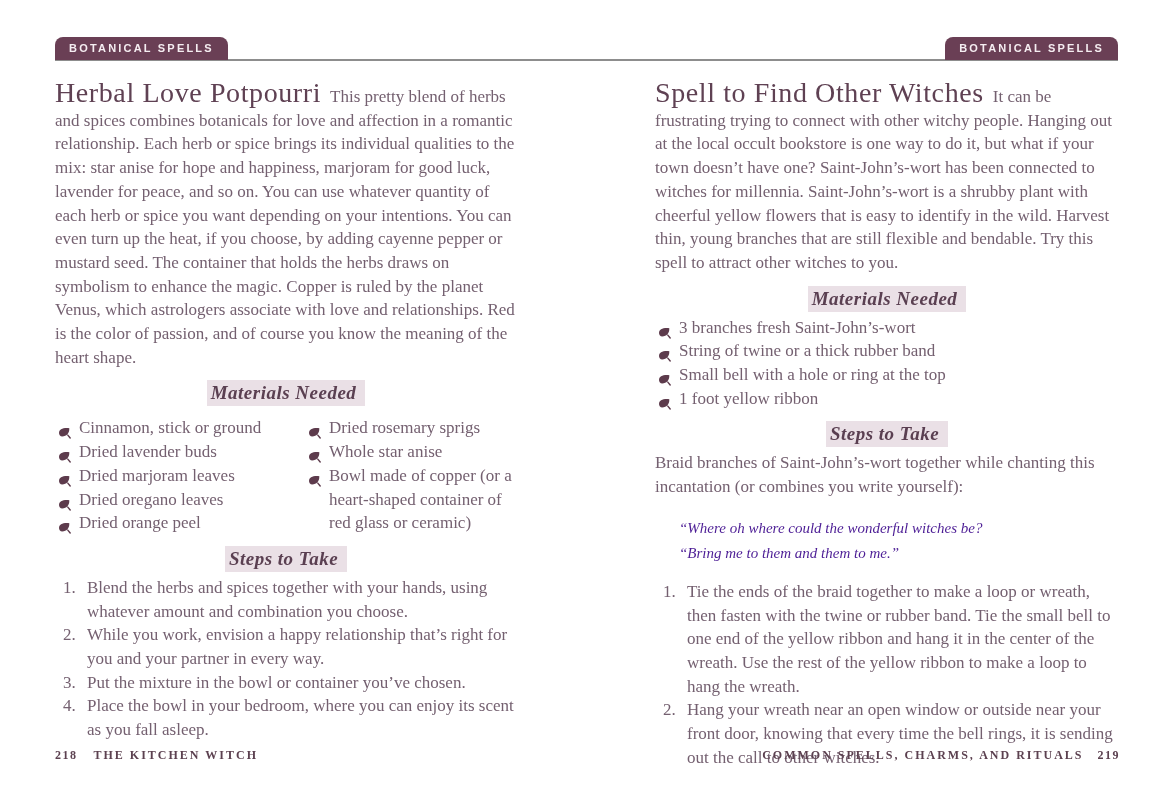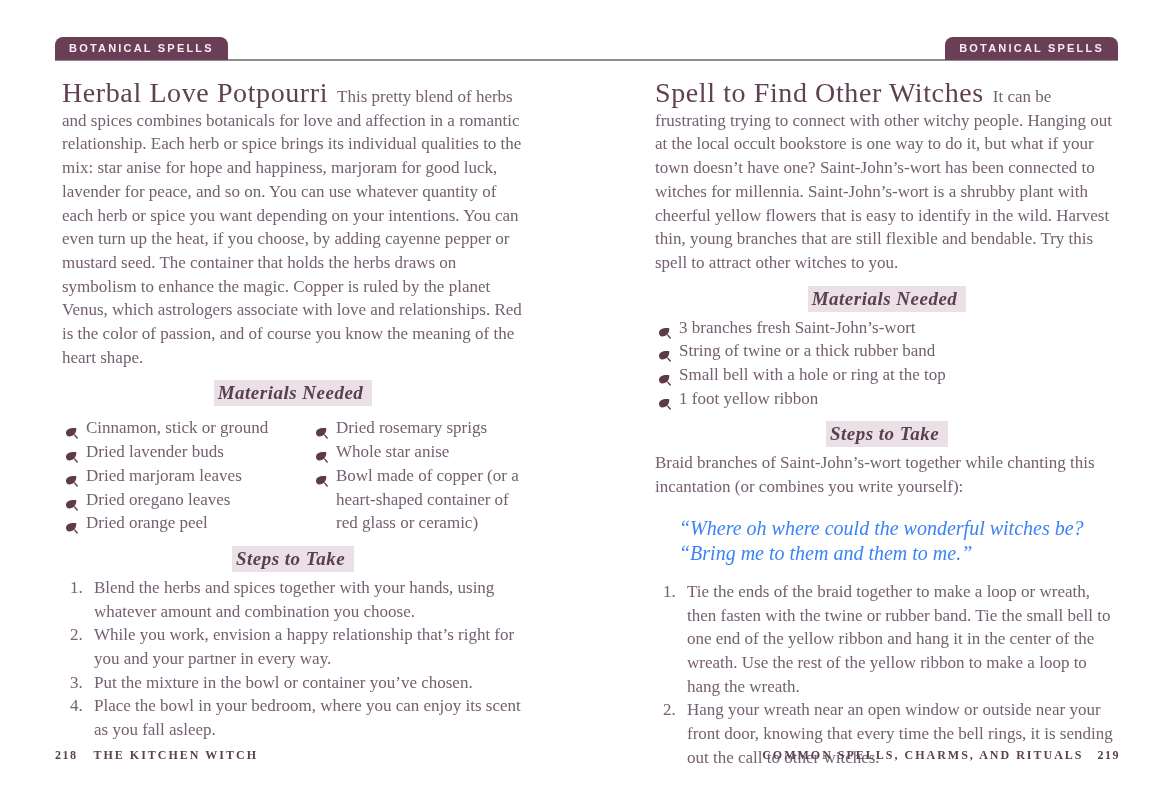--- a/index.html
+++ b/index.html
@@ -20,21 +20,21 @@
     background:#6a3f55; color:#f5edf1;
     font-family:"Liberation Sans", sans-serif;
     font-size:11px; font-weight:bold; letter-spacing:2.2px;
     line-height:23px; padding:0 14px;
     border-radius:8px 8px 0 0;
   }
   .tag-left { left:55px; }
   .tag-right { right:55px; }
 
   .page { position:absolute; top:78px; }
-  .page-left  { left:62px;  width:462px; }
+  .page-left  { left:55px;  width:462px; }
   .page-right { left:655px; width:464px; }
 
   .lead { margin:0; font-size:17px; line-height:23.7px; text-align:left; }
   .spell-title {
     font-size:28px; line-height:30px; color:#5f4153;
     letter-spacing:0.6px; margin-right:9px;
   }
   .subhead { margin:13px 0 6px 0; font-size:19px;text-align:center; }
   .subhead .hl {
     background:#eae0e6; color:#5a3f51;
@@ -47,21 +47,21 @@
   .mat-cols { display:flex;margin-top:12px; }
   .mat-cols ul:first-child { width:250px; flex:none; }
   .mat-cols ul:last-child  { flex:1; }
 
   ol.steps { margin:2px 0 0 0; padding:0; list-style:none; counter-reset:step; font-size:17px; line-height:23.7px; }
   ol.steps li { position:relative; padding-left:32px; counter-increment:step; }
   ol.steps li::before {
     content:counter(step) "."; position:absolute; left:8px; color:#746070;
   }
   .body-p { margin:6px 0 0 0; font-size:17px; line-height:23.7px; }
-  .quote { margin:17px 0 14px 24px; font-size:20px; line-height:25px; font-style:italic; color:#3b82f6; }
+  .quote { margin:17px 0 14px 24px; font-size:15px; line-height:25px; font-style:italic; color:#4c1d95; }
   .quote div { margin:0; }
 
   .footer {
     position:absolute; top:748px;
     font-size:12px; font-weight:bold; letter-spacing:2px;
     color:#5c4150; white-space:nowrap;
   }
   .footer-left { left:55px; }
   .footer-right { right:53px; text-align:left; }
   .footer .pgnum { letter-spacing:1.5px; }

